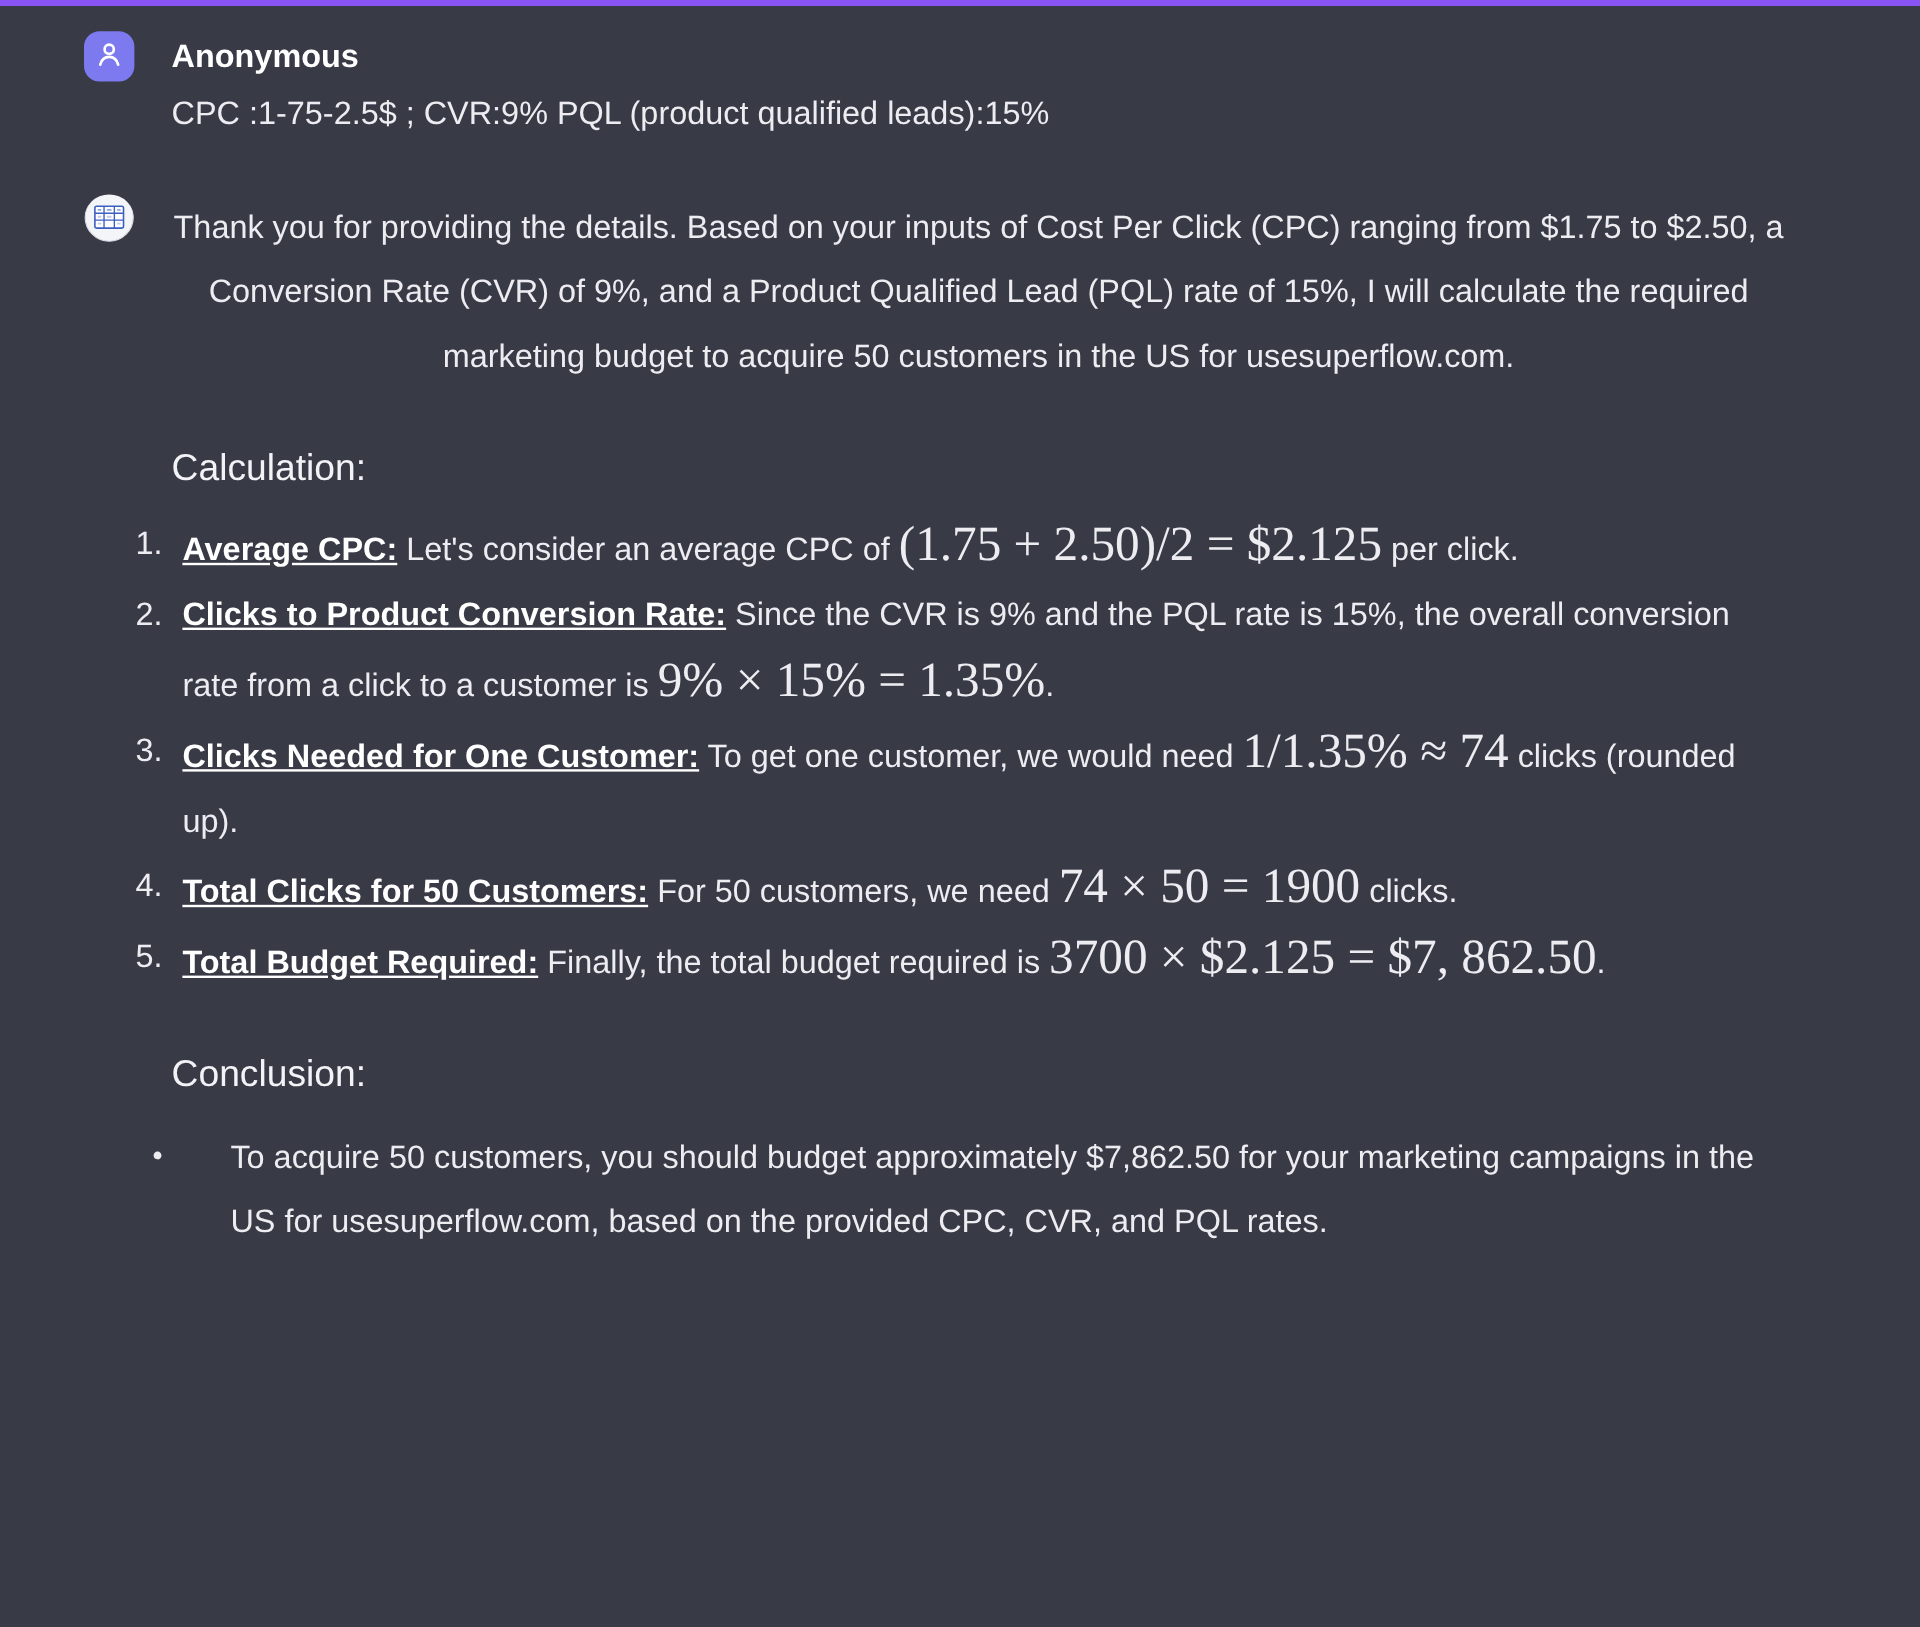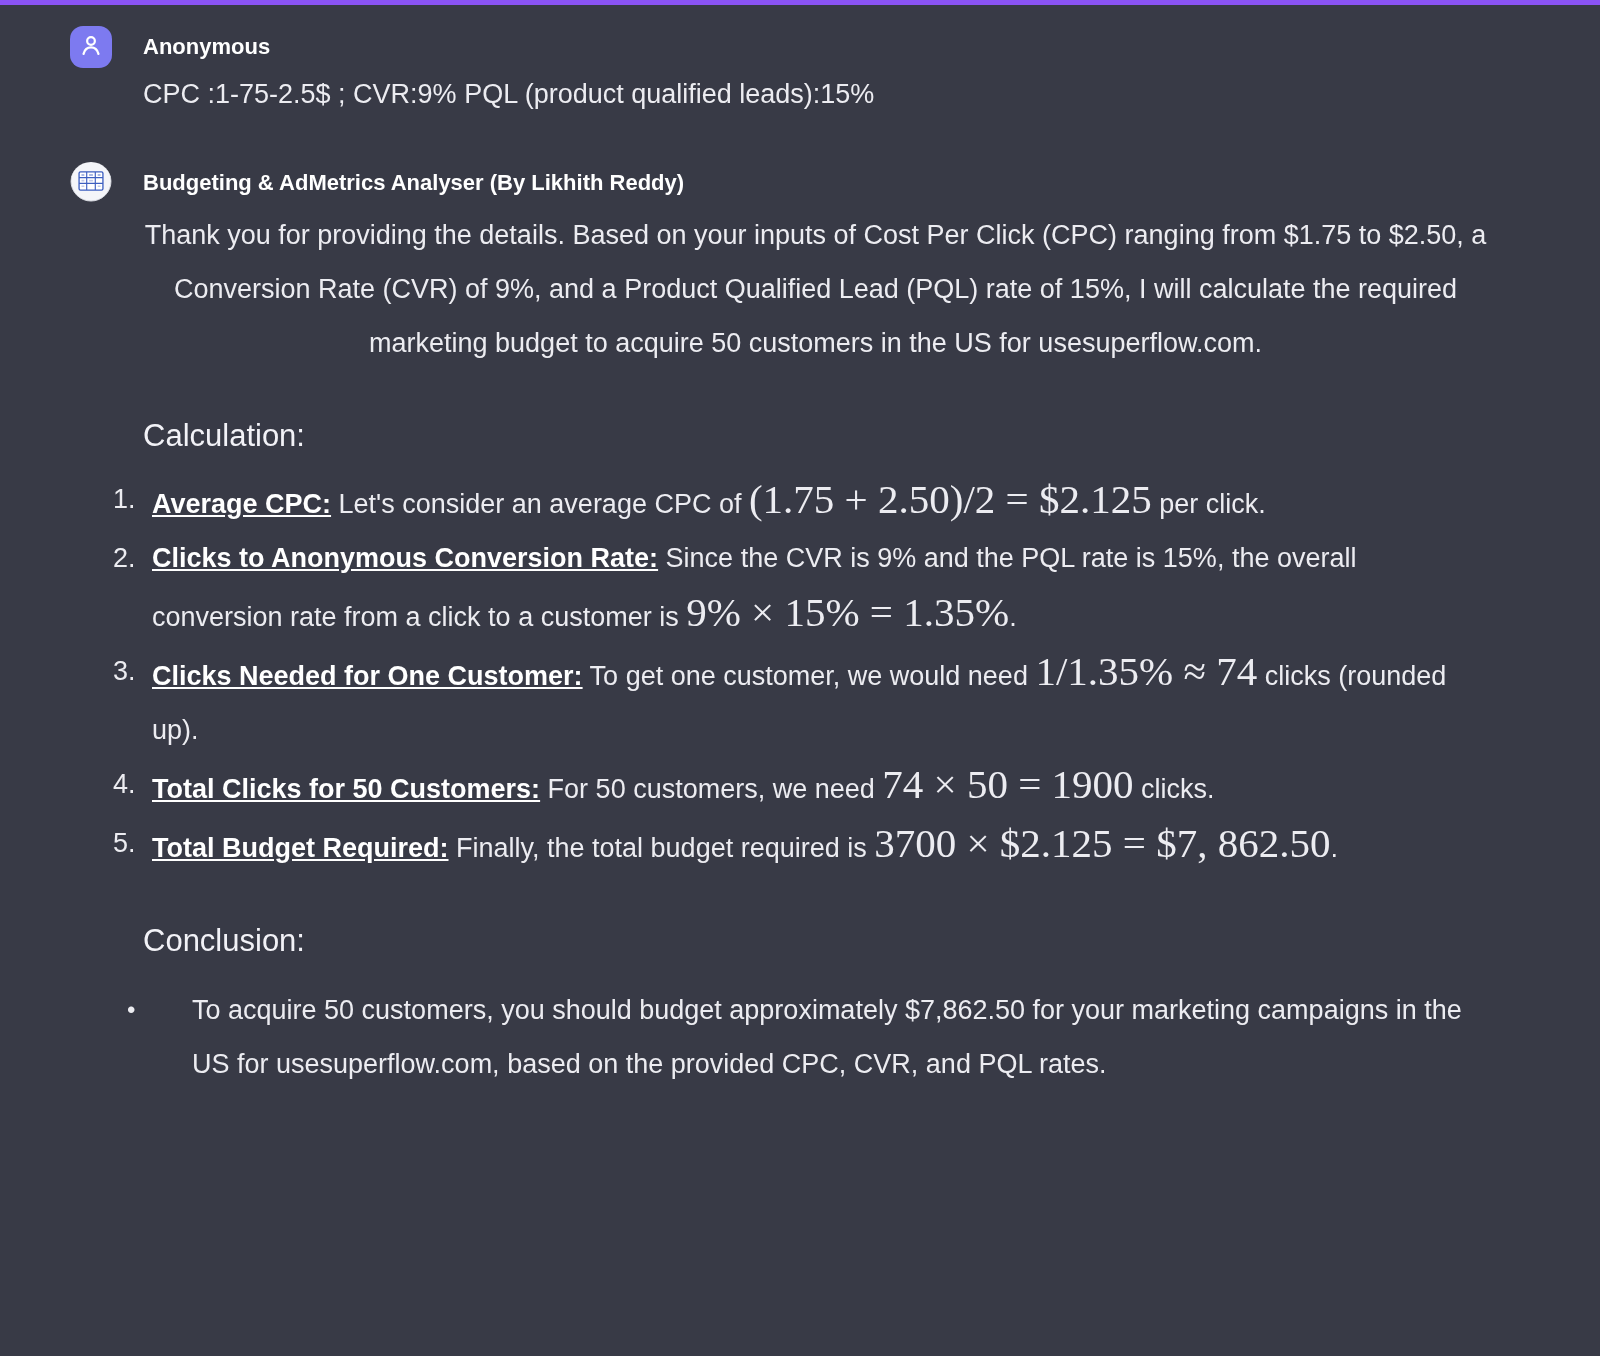--- a/index.html
+++ b/index.html
@@ -26,21 +26,21 @@
   .avatar {
     width: 42px; height: 42px;
     display: flex; align-items: center; justify-content: center;
   }
   .user-avatar { background: #7D7AF0; border-radius: 13px; }
   .assistant-avatar { border-radius: 50%; overflow: hidden; }
 
   .content { flex: 1; max-width: 1345px; min-width: 0; }
 
   .author {
-    font-size: 22px;
+    font-size: 27px;
     font-weight: 700;
     color: #FFFFFF;
     line-height: 42px;
     margin-bottom: 4px;
   }
   .para {
     font-size: 27px;
     line-height: 54px;
     color: #ECECF1;
     text-align: center;
@@ -124,36 +124,35 @@
             <line x1="29" y1="15.6" x2="32" y2="15.6" stroke="#8FA3DB" stroke-width="1.6"></line>
             <line x1="12" y1="21.6" x2="15" y2="21.6" stroke="#C3CCE9" stroke-width="1.6"></line>
             <line x1="20" y1="21.6" x2="24" y2="21.6" stroke="#C3CCE9" stroke-width="1.6"></line>
             <line x1="12" y1="27.6" x2="15" y2="27.6" stroke="#C3CCE9" stroke-width="1.6"></line>
             <line x1="29" y1="27.6" x2="32" y2="27.6" stroke="#C3CCE9" stroke-width="1.6"></line>
           </svg>
         </span>
       </div>
     </div>
     <div class="content">
-      <div class="author">Budgeting &amp; AdMetrics Analyser (By Likhith Reddy)</div>
 
       <p class="para">Thank you for providing the details. Based on your inputs of Cost Per Click (CPC) ranging from $1.75 to $2.50, a Conversion Rate (CVR) of 9%, and a Product Qualified Lead (PQL) rate of 15%, I will calculate the required marketing budget to acquire 50 customers in the US for usesuperflow.com.</p>
 
       <h3 class="section-heading">Calculation:</h3>
 
       <div class="calc-list">
 
         <div class="calc-row">
           <span class="marker">1.</span>
           <span class="body"><strong>Average CPC:</strong><span> Let's consider an average CPC of </span><span class="math">(1.75 + 2.50)/2 = $2.125</span><span> per click.</span></span>
         </div>
 
         <div class="calc-row">
           <span class="marker">2.</span>
-          <span class="body"><strong>Clicks to Anonymous Conversion Rate:</strong><span> Since the CVR is 9% and the PQL rate is 15%, the overall conversion rate from a click to a customer is </span><span class="math">9% × 15% = 1.35%</span><span>.</span></span>
+          <span class="body"><strong>Clicks to Product Conversion Rate:</strong><span> Since the CVR is 9% and the PQL rate is 15%, the overall conversion rate from a click to a customer is </span><span class="math">9% × 15% = 1.35%</span><span>.</span></span>
         </div>
 
         <div class="calc-row">
           <span class="marker">3.</span>
           <span class="body"><strong>Clicks Needed for One Customer:</strong><span> To get one customer, we would need </span><span class="math">1/1.35% ≈ 74</span><span> clicks (rounded up).</span></span>
         </div>
 
         <div class="calc-row">
           <span class="marker">4.</span>
           <span class="body"><strong>Total Clicks for 50 Customers:</strong><span> For 50 customers, we need </span><span class="math">74 × 50 = 1900</span><span> clicks.</span></span>

